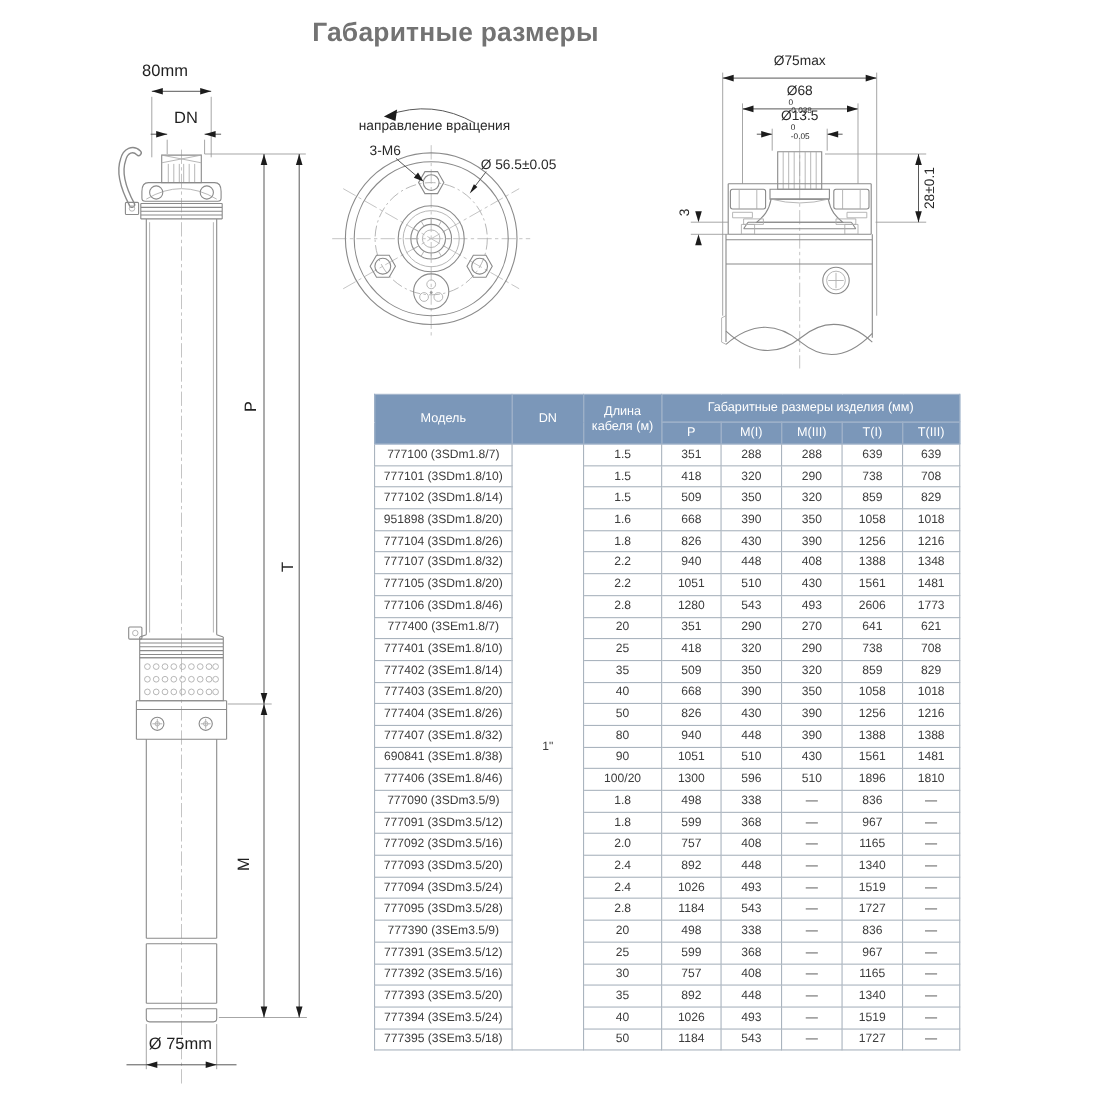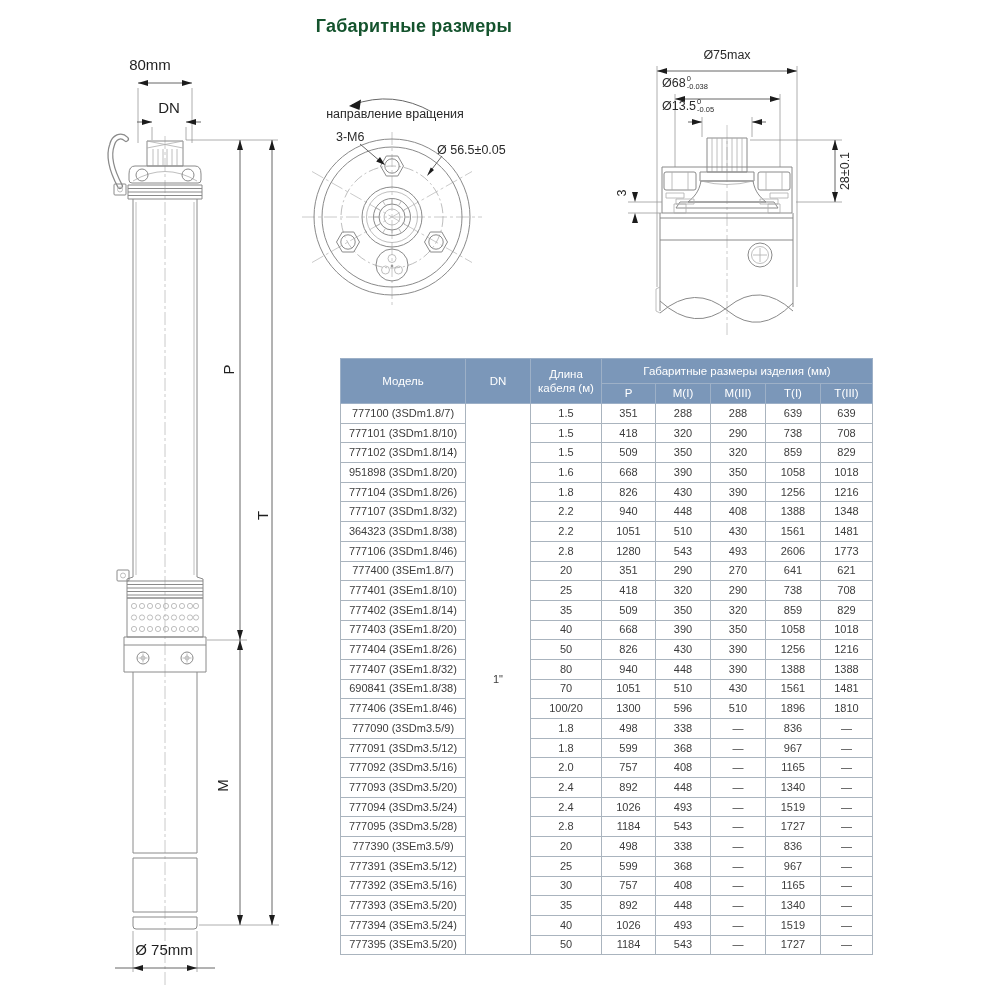--- a/index.html
+++ b/index.html
@@ -1,25 +1,25 @@
 <!DOCTYPE html>
 <html><head>
 <meta charset="utf-8">
 <style>
   html,body{margin:0;padding:0;background:#fff;}
   #page{position:relative;width:1000px;height:1000px;background:#ffffff;overflow:hidden;
         font-family:"Liberation Sans", sans-serif;color:#3c3c3c;}
   .abs{position:absolute;}
-  #title{left:0;top:16px;width:828px;text-align:center;font-size:18px;font-weight:600;color:#14532d;letter-spacing:.2px;}
+  #title{left:0;top:16px;width:828px;text-align:center;font-size:24px;font-weight:600;color:#737373;letter-spacing:.2px;}
   
   .dimlabel{color:#1f1f1f;font-size:15px;text-align:center;}
   .smlabel{color:#2a2a2a;font-size:12.5px;text-align:center;white-space:nowrap;}
   .rot{transform:rotate(-90deg);transform-origin:center center;}
   .tolwrap{display:inline-flex;flex-direction:column;align-items:flex-start;font-size:7.5px;line-height:1.05;margin-left:1px;transform:translateY(0px);}
-  .dimflex{display:flex;align-items:center;justify-content:flex-start;}
+  .dimflex{display:flex;align-items:center;justify-content:flex-end;flex-direction:column;}
   svg{position:absolute;overflow:visible;}
   svg *{vector-effect:non-scaling-stroke;}
   .ln{stroke:#8a8a8a;fill:none;stroke-width:1;}
   .fine{stroke:#adadad;fill:none;stroke-width:.8;}
   .ext{stroke:#9a9a9a;fill:none;stroke-width:.8;}
   .dim{stroke:#555;fill:none;stroke-width:.9;}
   .arr{fill:#1c1c1c;stroke:none;}
   .cl{stroke:#bcbcbc;fill:none;stroke-width:.8;stroke-dasharray:13 3 3 3;}
   
   #dims-table{position:absolute;left:340px;top:358px;width:532px;border-collapse:collapse;table-layout:fixed;
@@ -323,21 +323,21 @@
         <tr>
           <td>777107 (3SDm1.8/32)</td>
           <td>2.2</td>
           <td>940</td>
           <td>448</td>
           <td>408</td>
           <td>1388</td>
           <td>1348</td>
         </tr>
         <tr>
-          <td>364323 (3SDm1.8/38)</td>
+          <td>777105 (3SDm1.8/20)</td>
           <td>2.2</td>
           <td>1051</td>
           <td>510</td>
           <td>430</td>
           <td>1561</td>
           <td>1481</td>
         </tr>
         <tr>
           <td>777106 (3SDm1.8/46)</td>
           <td>2.8</td>
@@ -396,21 +396,21 @@
           <td>777407 (3SEm1.8/32)</td>
           <td>80</td>
           <td>940</td>
           <td>448</td>
           <td>390</td>
           <td>1388</td>
           <td>1388</td>
         </tr>
         <tr>
           <td>690841 (3SEm1.8/38)</td>
-          <td>70</td>
+          <td>90</td>
           <td>1051</td>
           <td>510</td>
           <td>430</td>
           <td>1561</td>
           <td>1481</td>
         </tr>
         <tr>
           <td>777406 (3SEm1.8/46)</td>
           <td>100/20</td>
           <td>1300</td>
@@ -512,21 +512,21 @@
         <tr>
           <td>777394 (3SEm3.5/24)</td>
           <td>40</td>
           <td>1026</td>
           <td>493</td>
           <td>—</td>
           <td>1519</td>
           <td>—</td>
         </tr>
         <tr>
-          <td>777395 (3SEm3.5/20)</td>
+          <td>777395 (3SEm3.5/18)</td>
           <td>50</td>
           <td>1184</td>
           <td>543</td>
           <td>—</td>
           <td>1727</td>
           <td>—</td>
         </tr>
       </tbody>
   </table>
 

